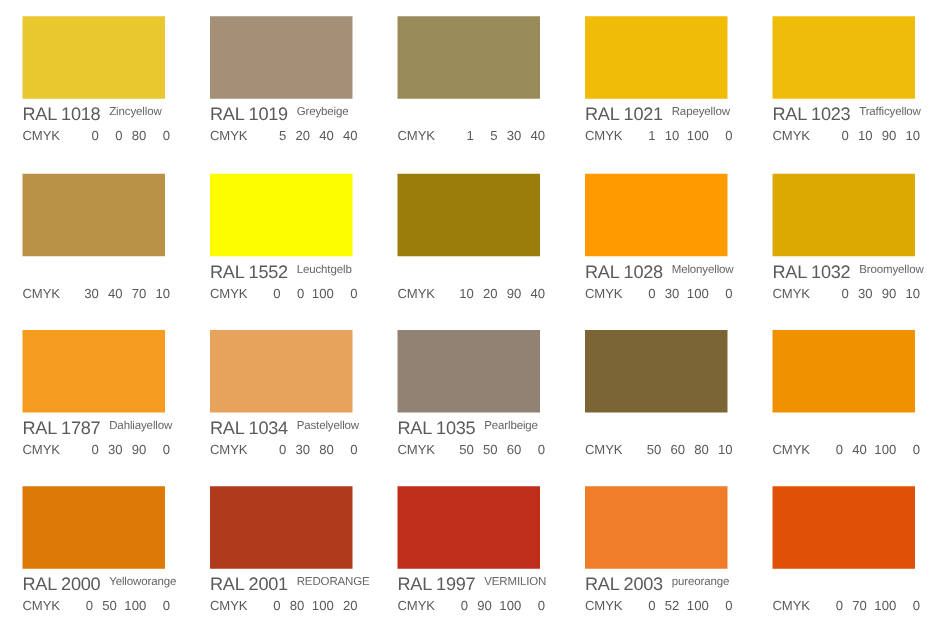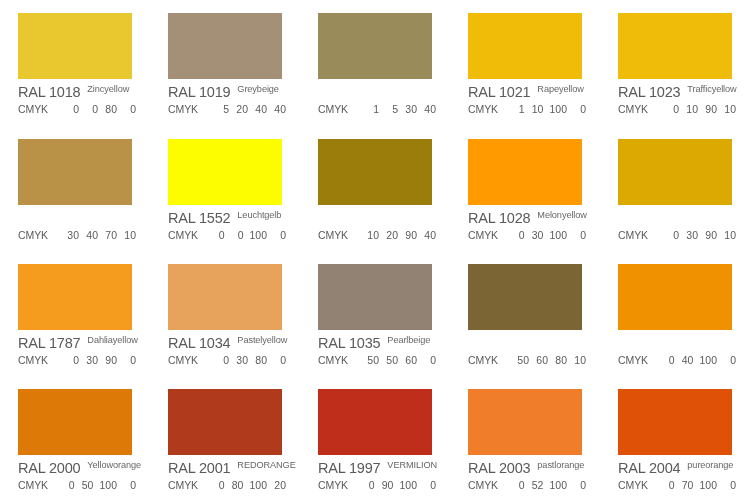--- a/index.html
+++ b/index.html
@@ -215,20 +215,24 @@
         <span class="cmyk-values">
           <span>0</span>
           <span>30</span>
           <span>100</span>
           <span>0</span>
         </span>
       </div>
     </div>
     <div class="swatch-cell">
       <div class="swatch-chip" style="background: rgb(219, 169, 1);"></div>
+      <div class="label-row">
+        <span class="ral-code">RAL 1032</span>
+        <span class="ral-name">Broomyellow</span>
+      </div>
       <div class="cmyk-row">
         <span class="cmyk-label">CMYK</span>
         <span class="cmyk-values">
           <span>0</span>
           <span>30</span>
           <span>90</span>
           <span>10</span>
         </span>
       </div>
     </div>
@@ -349,38 +353,34 @@
           <span>90</span>
           <span>100</span>
           <span>0</span>
         </span>
       </div>
     </div>
     <div class="swatch-cell">
       <div class="swatch-chip" style="background: rgb(240, 125, 42);"></div>
       <div class="label-row">
         <span class="ral-code">RAL 2003</span>
-        <span class="ral-name">pastlorange</span>
+        <span class="ral-name">pureorange</span>
       </div>
       <div class="cmyk-row">
         <span class="cmyk-label">CMYK</span>
         <span class="cmyk-values">
           <span>0</span>
           <span>52</span>
           <span>100</span>
           <span>0</span>
         </span>
       </div>
     </div>
     <div class="swatch-cell">
       <div class="swatch-chip" style="background: rgb(223, 81, 6);"></div>
-      <div class="label-row">
-        <span class="ral-code">RAL 2004</span>
-        <span class="ral-name">pureorange</span>
-      </div>
       <div class="cmyk-row">
         <span class="cmyk-label">CMYK</span>
         <span class="cmyk-values">
           <span>0</span>
           <span>70</span>
           <span>100</span>
           <span>0</span>
         </span>
       </div>
     </div>

